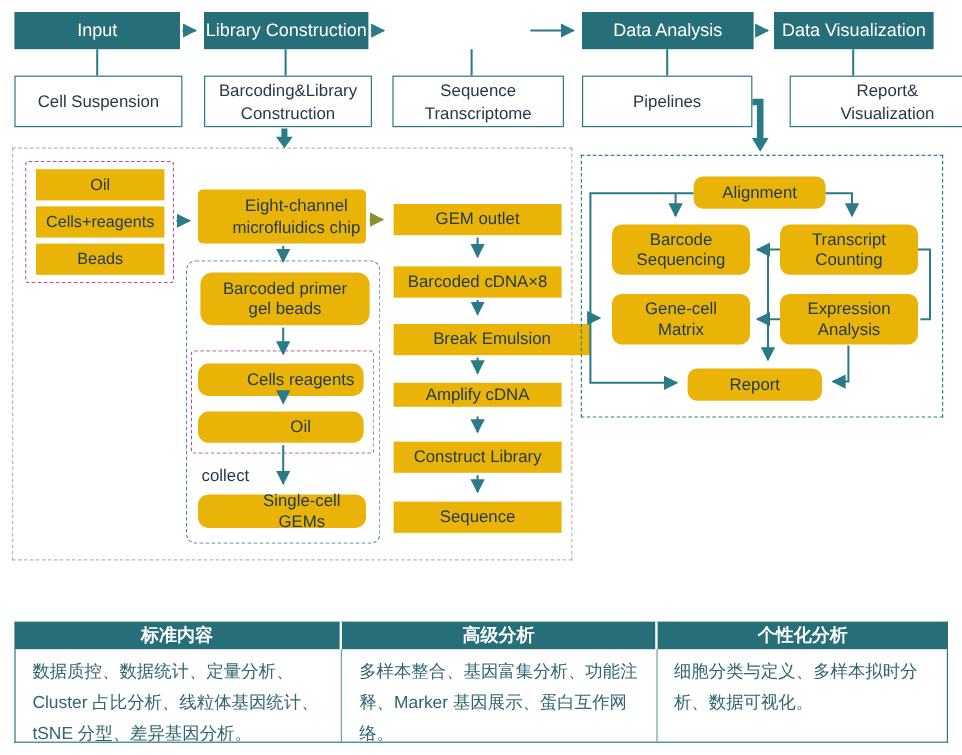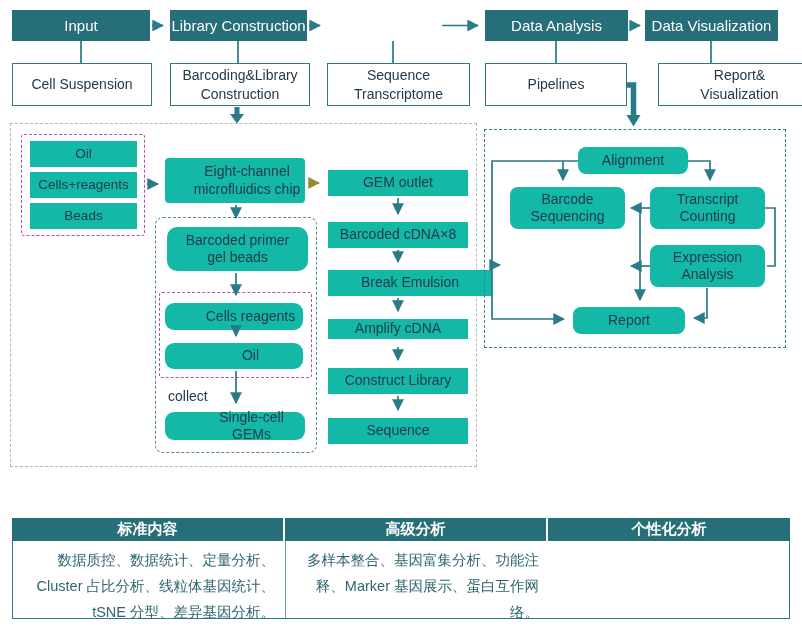--- a/index.html
+++ b/index.html
@@ -9,21 +9,21 @@
     font-family: "Liberation Sans", "DejaVu Sans", sans-serif; overflow: hidden;
   }
   .abs { position: absolute; }
   .flex { display: flex; align-items: center; justify-content: center; text-align: center; }
   .hdr { background: #266e78; color: #ffffff; font-size: 15px; }
   .wbox {
     background: #ffffff; border: 1.5px solid #2b7a87; color: #24394a;
     font-size: 14px; white-space: pre-line; line-height: 1.3;
   }
   .mint {
-    background: #14b8a6; color: #223c4c; font-size: 14px;
+    background: #eab308; color: #223c4c; font-size: 14px;
     white-space: pre-line; line-height: 1.25;
   }
   .sm { font-size: 13.5px; }
   .r9 { border-radius: 9px; padding-left: 33px; }
   .r8 { border-radius: 8px; }
   .r4 { border-radius: 4px; padding-left: 24px; }
   .dash-gray   { border: 1.5px dashed #b7b7b7; }
   .dash-purple { border: 1.6px dashed #b44cb4; border-radius: 3px; }
   .dash-teal   { border: 1.6px dashed #4d8896; border-radius: 8px; }
   .dash-teal2  { border: 1.6px dashed #338093; }
@@ -35,21 +35,21 @@
   .tbl-head { display: flex; height: 23px; background: #266e78; }
   .th {
     color: #fff; font-weight: bold; font-size: 15px;
     display: flex; align-items: center; justify-content: center;
     border-right: 2px solid #fdfdfd;
   }
   .th:last-child { border-right: none; }
   .tbl-body { display: flex; border: 1.5px solid #2b7a87; border-top: none; height: 78px; }
   .td {
     font-size: 14.5px; color: #2f6570; line-height: 26px;
-    padding: 6px 10px 0 14px; border-right: 1.5px solid #6f9fab; text-align: right;
+    padding: 6px 10px 0 14px; border-right: 1.5px solid #6f9fab;
   }
   .td:last-child { border-right: none; }
   .c1 { width: 273px; } .c2 { width: 263px; } .c3 { width: 242px; }
 </style>
 </head>
 <body>
 
 <div class="canvas">
 
   <div class="abs flex hdr" style="left:12px;top:10px;width:138px;height:31px">Input</div>
@@ -93,20 +93,22 @@
   <div class="abs flex mint" style="left:328px;top:319px;width:140px;height:20px">Amplify cDNA</div>
   <div class="abs flex mint" style="left:328px;top:368px;width:140px;height:26px">Construct Library</div>
   <div class="abs flex mint" style="left:328px;top:418px;width:140px;height:26px">Sequence</div>
 
   <div class="abs dash-teal2" style="left:484px;top:129px;width:302px;height:219px"></div>
   <div class="abs flex mint r8" style="left:578px;top:147px;width:110px;height:27px">Alignment</div>
   <div class="abs flex mint r8" style="left:510px;top:187px;width:115px;height:42px">Barcode
 Sequencing</div>
   <div class="abs flex mint r8" style="left:650px;top:187px;width:115px;height:42px">Transcript
 Counting</div>
+  <div class="abs flex mint r8" style="left:510px;top:245px;width:115px;height:42px">Gene-cell
+Matrix</div>
   <div class="abs flex mint r8" style="left:650px;top:245px;width:115px;height:42px">Expression
 Analysis</div>
   <div class="abs flex mint r8" style="left:573px;top:307px;width:112px;height:27px">Report</div>
 
   <svg class="layer" width="802" height="629" viewBox="0 0 802 629">
     <defs>
       <marker id="mT" viewBox="0 0 10 10" refX="9" refY="5" markerWidth="7" markerHeight="7" orient="auto-start-reverse">
         <path d="M0,0L10,5L0,10z" fill="#2b7a87"></path>
       </marker>
       <marker id="mO" viewBox="0 0 10 10" refX="9" refY="5" markerWidth="7" markerHeight="7" orient="auto-start-reverse">
@@ -159,16 +161,17 @@
 
   <div class="abs tbl">
     <div class="tbl-head">
       <div class="th c1">标准内容</div>
       <div class="th c2">高级分析</div>
       <div class="th c3">个性化分析</div>
     </div>
     <div class="tbl-body">
       <div class="td c1">数据质控、数据统计、定量分析、Cluster 占比分析、线粒体基因统计、tSNE 分型、差异基因分析。</div>
       <div class="td c2">多样本整合、基因富集分析、功能注释、Marker 基因展示、蛋白互作网络。</div>
+      <div class="td c3">细胞分类与定义、多样本拟时分析、数据可视化。</div>
     </div>
   </div>
 
 </div>
 
 </body></html>

